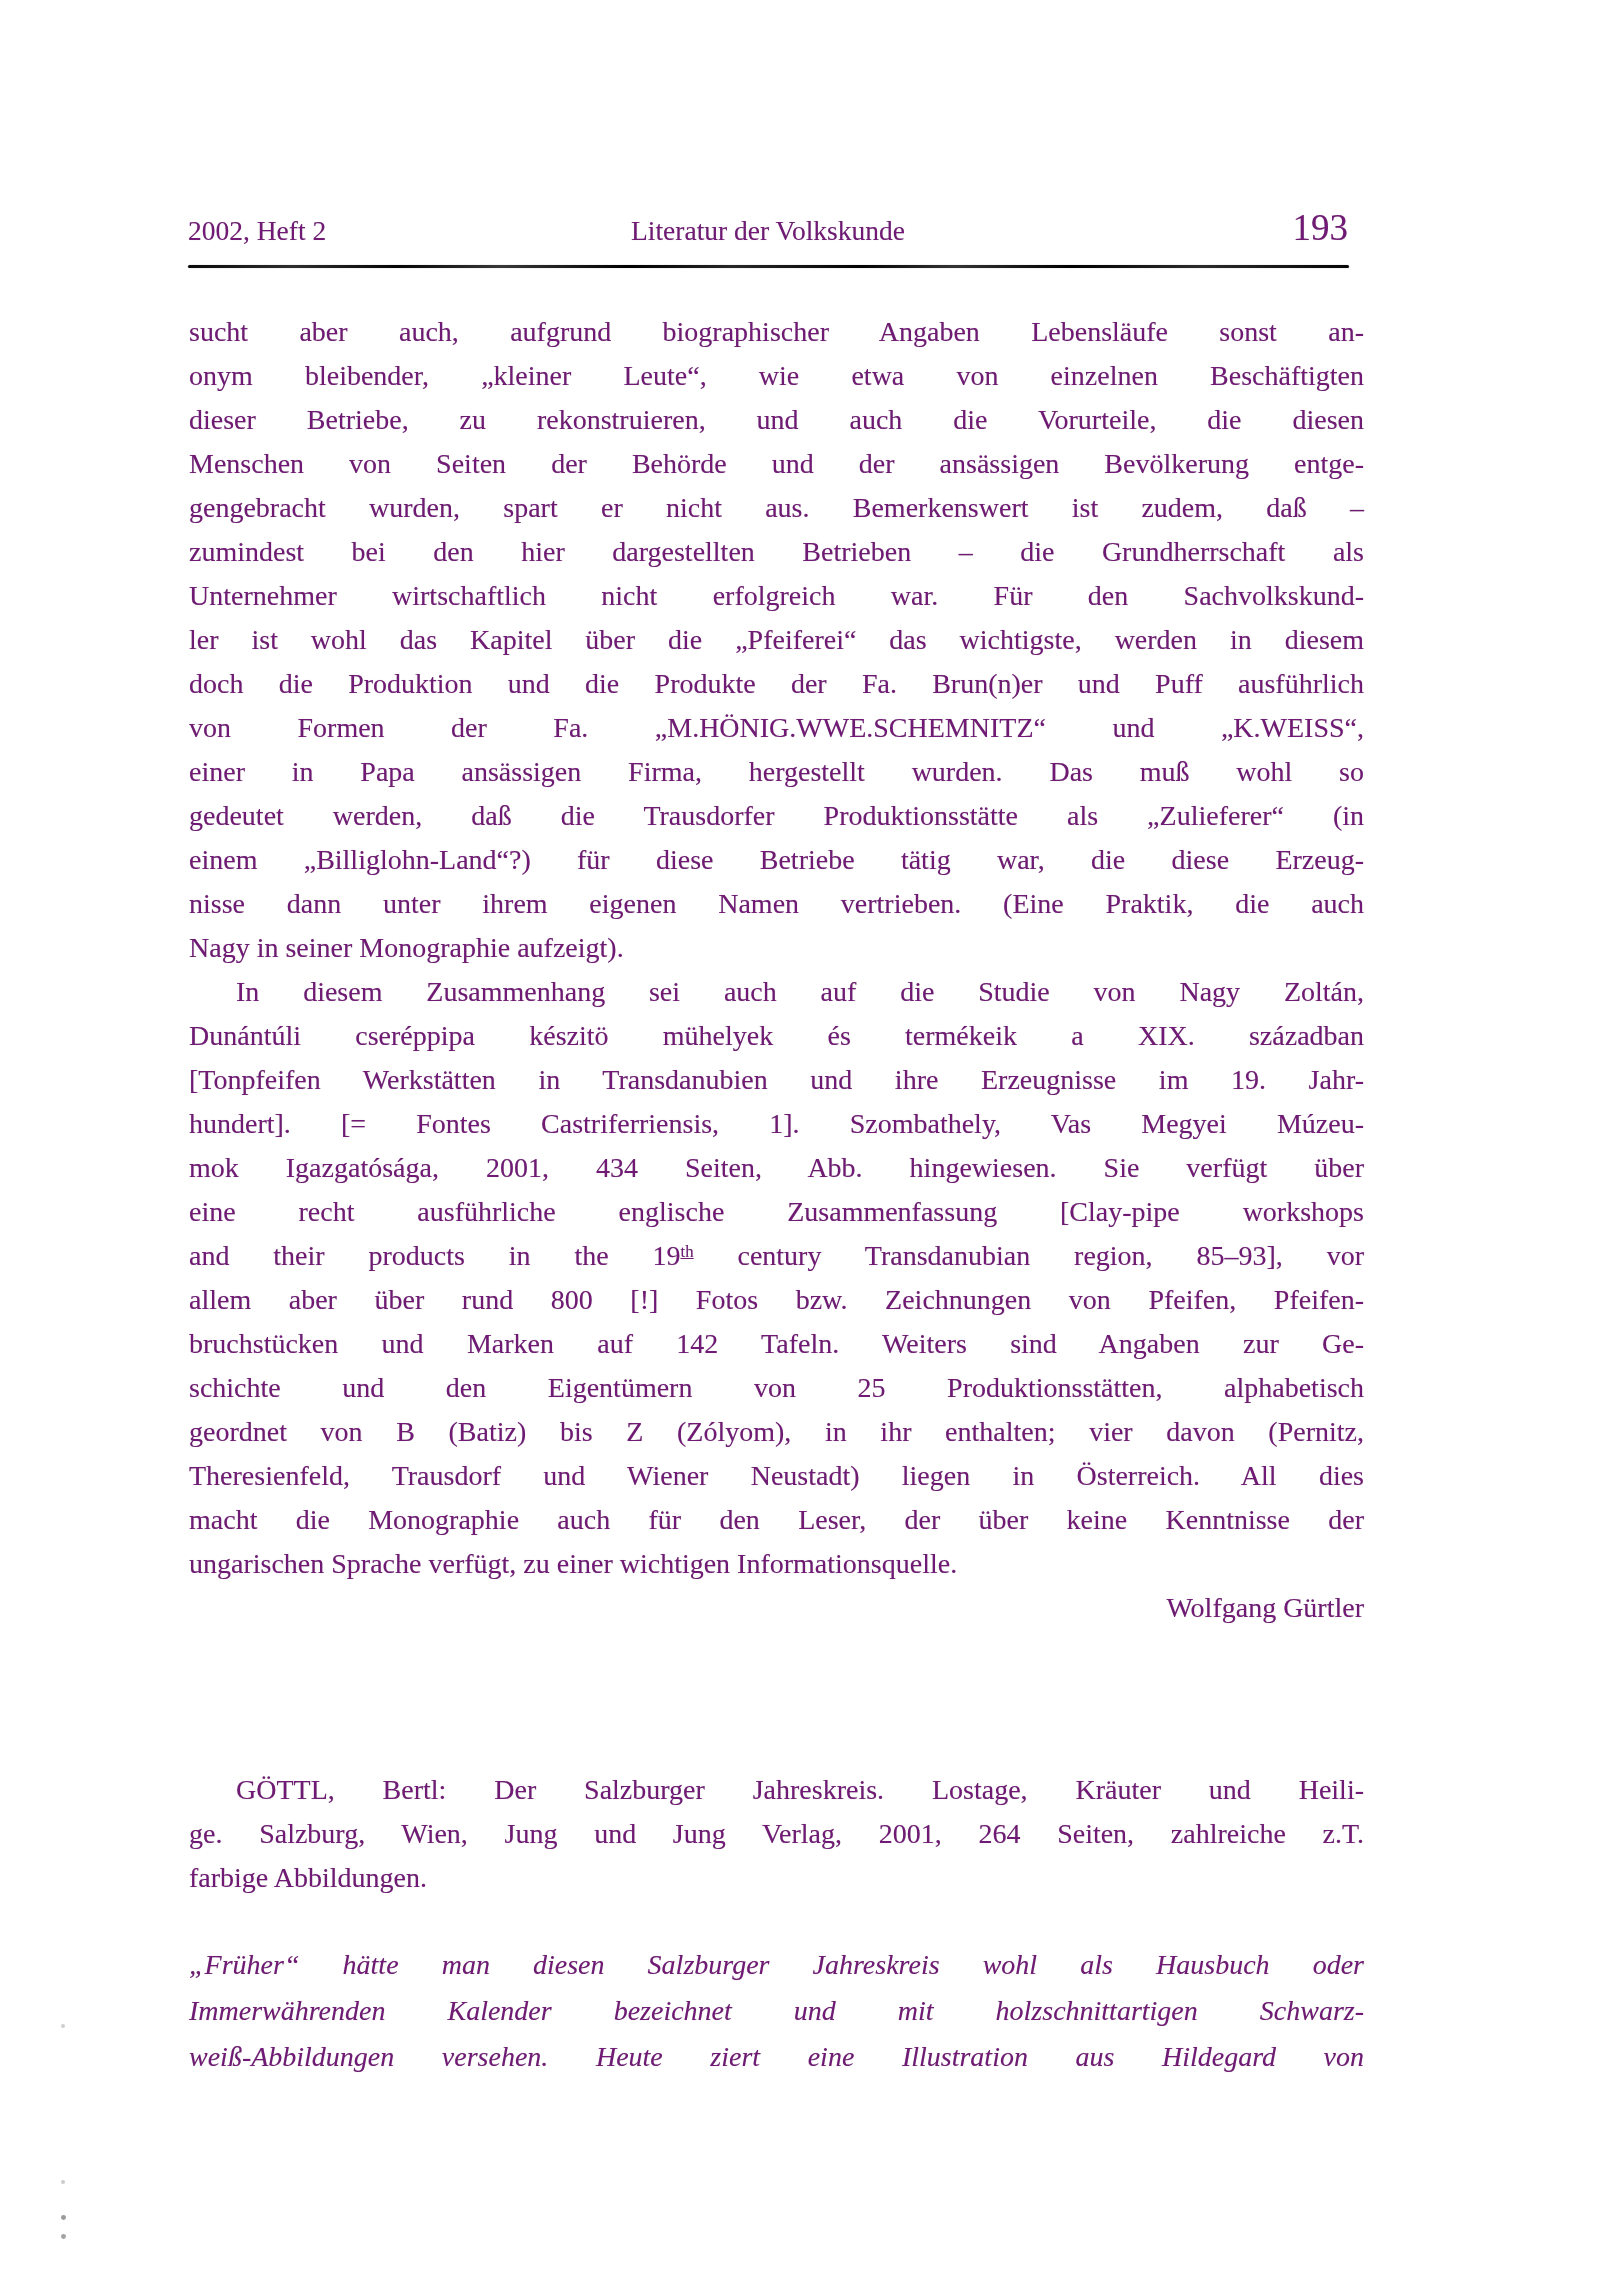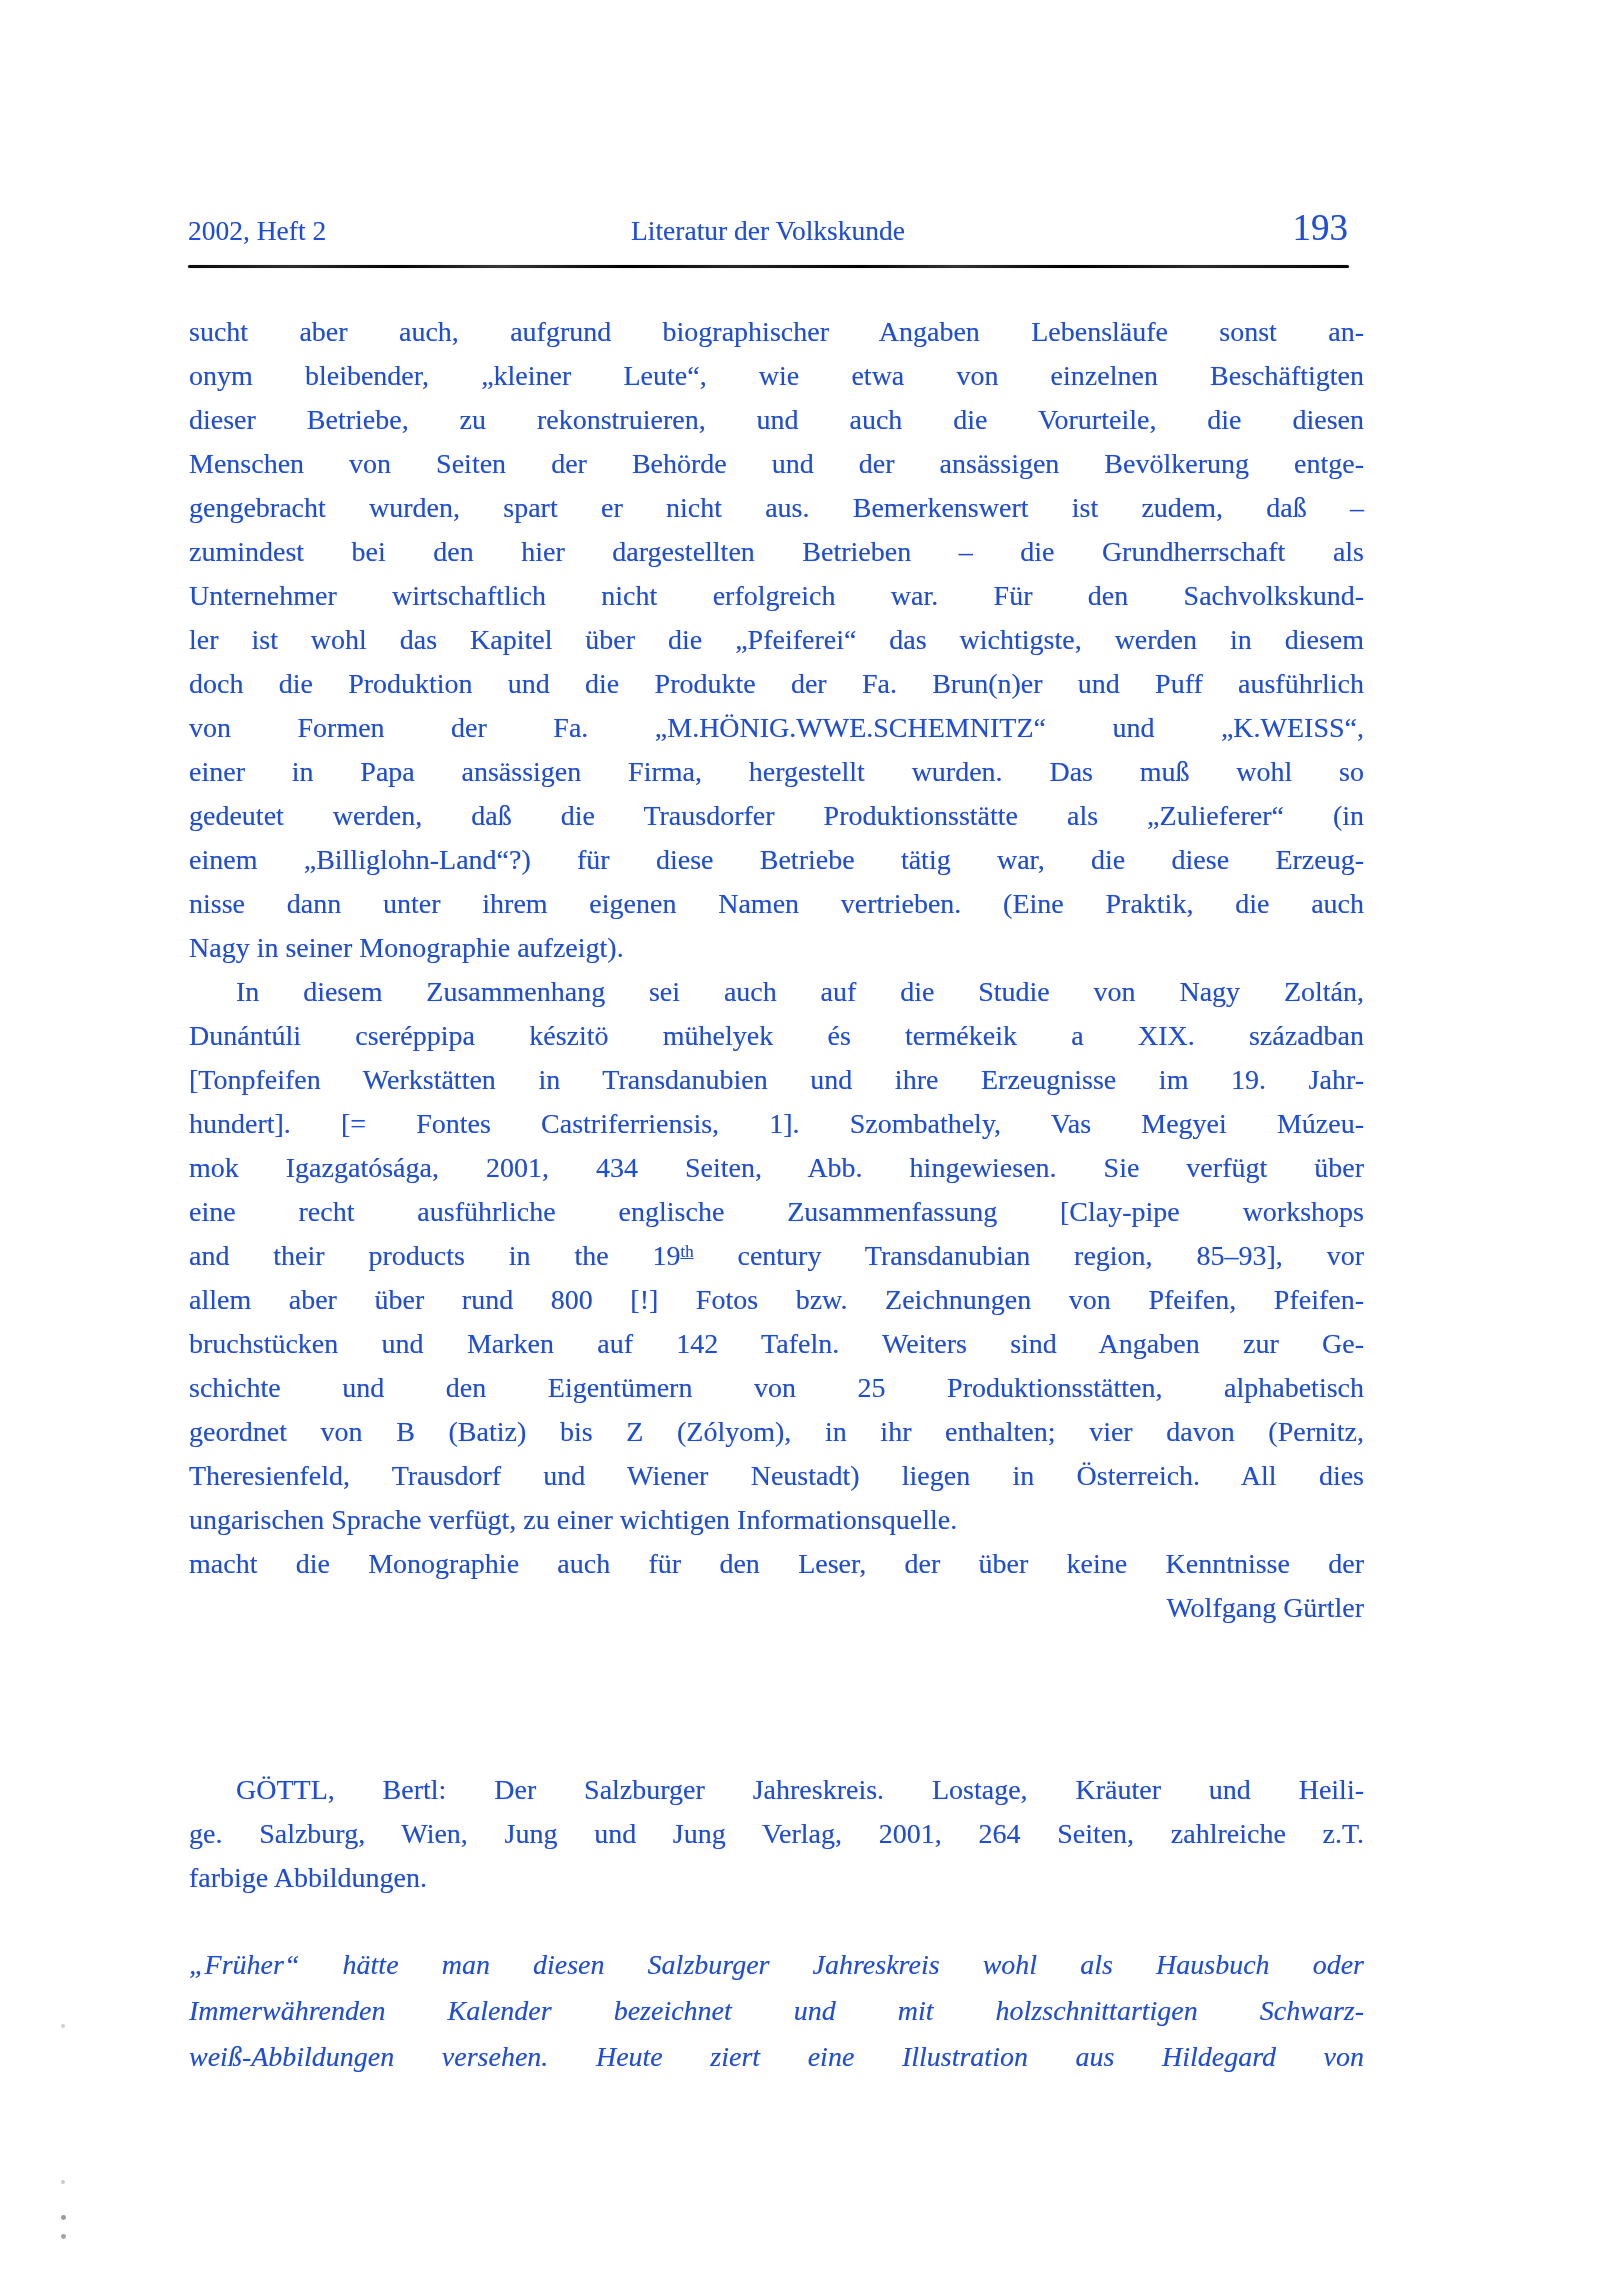--- a/index.html
+++ b/index.html
@@ -7,21 +7,21 @@
     padding: 0;
     background: #ffffff;
   }
   .page {
     position: relative;
     width: 1476px;
     height: 2295px;
     background: #ffffff;
     overflow: hidden;
     font-family: "Liberation Serif", "DejaVu Serif", serif;
-    color: #1d4ed8;
+    color: #701a75;
   }
 
   
   .running-head {
     position: absolute;
     left: 188px;
     top: 212px;
     width: 1160px;
     display: flex;
     align-items: baseline;
@@ -137,22 +137,22 @@
         <div class="line" data-name="text-line"><span data-name="text-segment">[Tonpfeifen Werkstätten in Transdanubien und ihre Erzeugnisse im 19. Jahr-</span></div>
         <div class="line" data-name="text-line"><span data-name="text-segment">hundert]. [= Fontes Castriferriensis, 1]. Szombathely, Vas Megyei Múzeu-</span></div>
         <div class="line" data-name="text-line"><span data-name="text-segment">mok Igazgatósága, 2001, 434 Seiten, Abb. hingewiesen. Sie verfügt über</span></div>
         <div class="line" data-name="text-line"><span data-name="text-segment">eine recht ausführliche englische Zusammenfassung [Clay-pipe workshops</span></div>
         <div class="line" data-name="text-line"><span data-name="text-segment">and their products in the 19</span><span class="sup" data-name="superscript-text">th</span><span data-name="text-segment"> century Transdanubian region, 85–93], vor</span></div>
         <div class="line" data-name="text-line"><span data-name="text-segment">allem aber über rund 800 [!] Fotos bzw. Zeichnungen von Pfeifen, Pfeifen-</span></div>
         <div class="line" data-name="text-line"><span data-name="text-segment">bruchstücken und Marken auf 142 Tafeln. Weiters sind Angaben zur Ge-</span></div>
         <div class="line" data-name="text-line"><span data-name="text-segment">schichte und den Eigentümern von 25 Produktionsstätten, alphabetisch</span></div>
         <div class="line" data-name="text-line"><span data-name="text-segment">geordnet von B (Batiz) bis Z (Zólyom), in ihr enthalten; vier davon (Pernitz,</span></div>
         <div class="line" data-name="text-line"><span data-name="text-segment">Theresienfeld, Trausdorf und Wiener Neustadt) liegen in Österreich. All dies</span></div>
+        <div class="line" data-name="text-line"><span data-name="text-segment">macht die Monographie auch für den Leser, der über keine Kenntnisse der</span></div>
         <div class="line align-left" data-name="text-line"><span data-name="text-segment">ungarischen Sprache verfügt, zu einer wichtigen Informationsquelle.</span></div>
-        <div class="line" data-name="text-line"><span data-name="text-segment">macht die Monographie auch für den Leser, der über keine Kenntnisse der</span></div>
         <div class="line align-right" data-name="reviewer-signature"><span data-name="text-segment">Wolfgang Gürtler</span></div>
       </div>
       <div class="block gap-section" data-name="review-heading-gottl">
         <div class="line indent" data-name="text-line"><span data-name="text-segment">GÖTTL, Bertl: </span><span class="italic" data-name="text-segment">Der Salzburger Jahreskreis. Lostage, Kräuter und Heili-</span></div>
         <div class="line" data-name="text-line"><span class="italic" data-name="text-segment">ge.</span><span data-name="text-segment"> Salzburg, Wien, Jung und Jung Verlag, 2001, 264 Seiten, zahlreiche z.T.</span></div>
         <div class="line align-left" data-name="text-line"><span data-name="text-segment">farbige Abbildungen.</span></div>
       </div>
       <div class="block gap-blank-line" data-name="paragraph-frueher">
         <div class="line" data-name="text-line"><span data-name="text-segment">„Früher“ hätte man diesen Salzburger Jahreskreis wohl als Hausbuch oder</span></div>
         <div class="line" data-name="text-line"><span data-name="text-segment">Immerwährenden Kalender bezeichnet und mit holzschnittartigen Schwarz-</span></div>

